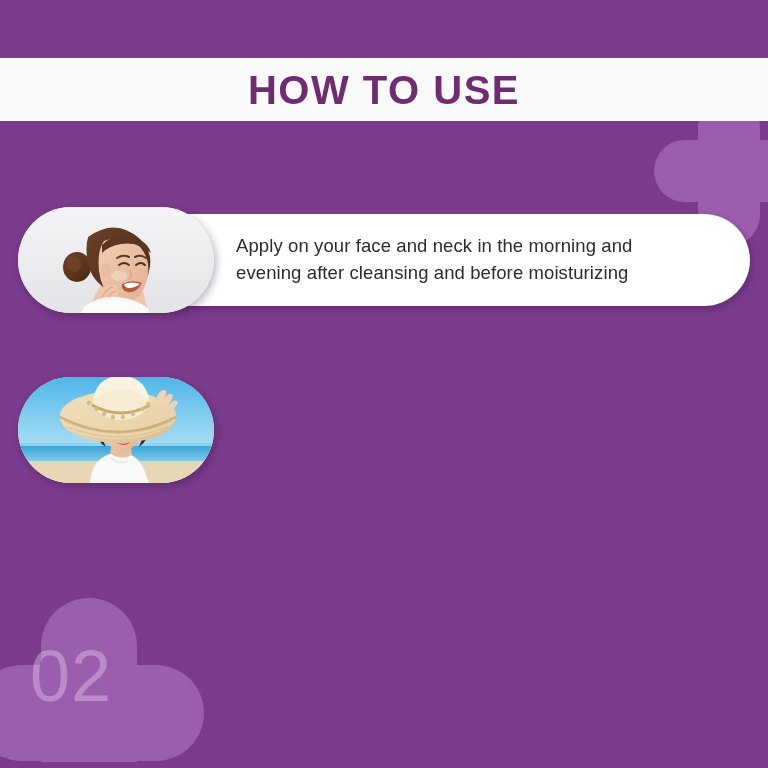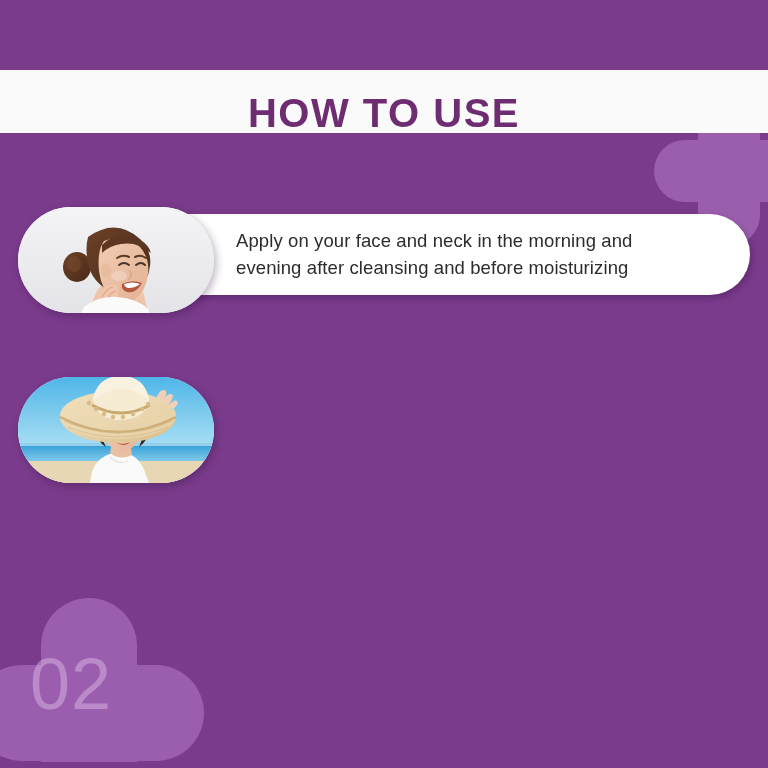--- a/index.html
+++ b/index.html
@@ -69,36 +69,34 @@
   .step-number {
     position: absolute;
     left: 30px;
     top: 640px;
     font-size: 72px;
     font-weight: 400;
     letter-spacing: 1px;
     color: rgba(232, 205, 243, 0.40);
     line-height: 1;
     user-select: none;
-    margin-top: 8px;
   }
 
   
   .header-band {
     position: absolute;
     top: 58px;
     left: 0;
     right: 0;
     height: 63px;
     background: #FBFAFB;
     display: flex;
-    align-items: flex-end;
+    align-items: center;
     justify-content: center;
     z-index: 5;
-    margin-top: 12px;
   }
 
   .header-title {
     color: #6E2D70;
     font-size: 40px;
     font-weight: 700;
     letter-spacing: 1.5px;
     line-height: 1;
     white-space: nowrap;
   }
@@ -116,21 +114,21 @@
     position: relative;
     height: 92px;
     margin-bottom: 78px;
   }
 
   .card-body {
     position: absolute;
     left: 100px;
     right: 18px;
     top: 0;
-    height: 81px;
+    height: 92px;
     background: #FFFFFF;
     border-radius: 46px;
     box-shadow: 2px 3px 7px rgba(40, 10, 50, 0.30);
     display: flex;
     align-items: center;
   }
 
   .card-text {
     margin-left: 136px;
     margin-right: 70px;

